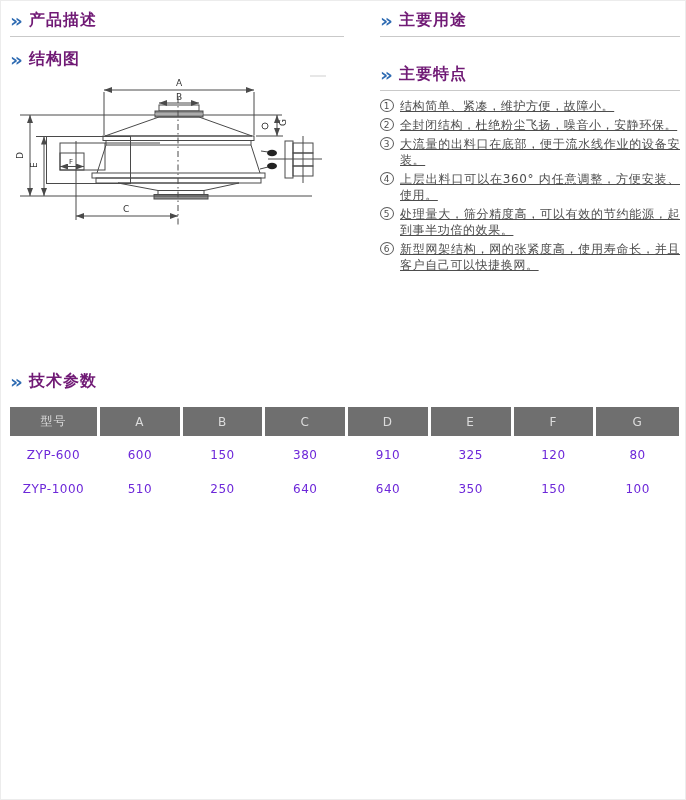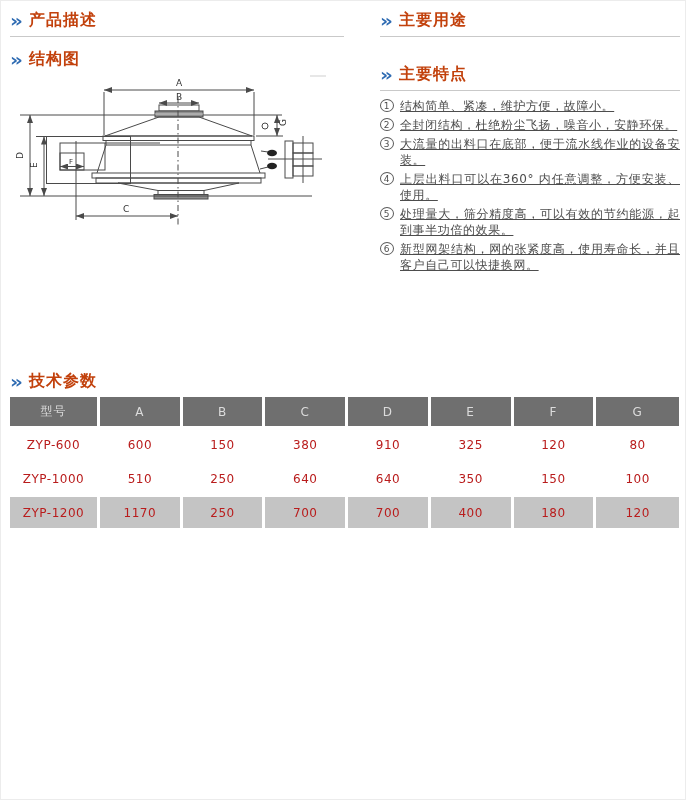--- a/index.html
+++ b/index.html
@@ -11,21 +11,21 @@
   }
   .col { position:absolute; top:9px; }
   .col.left  { left:9px;  width:334px; }
   .col.right { left:379px; width:300px; }
 
   .sec-head { display:flex; align-items:center; }
   .chev {
     color:#2e6bb2; font-weight:bold; font-size:20px; line-height:16px;
     letter-spacing:-2px; margin-right:8px; transform:scaleY(.85);
   }
-  .sec-title { color:#c2410c; font-weight:bold; font-size:16px; letter-spacing:1px; margin:0; }
+  .sec-title { color:#701a75; font-weight:bold; font-size:16px; letter-spacing:1px; margin:0; }
   .rule { border-top:1px solid #c9c9c9; margin-top:5px; }
 
   .body-text {
     margin:7px 0 0 0; font-size:12px; line-height:16px; letter-spacing:1px;
     text-align:justify; color:#4d4d4d;
   }
 
   .features { margin-top:7px; }
   .feat { display:flex; font-size:12px; line-height:16px; letter-spacing:.6px;
           color:#4d4d4d; margin-bottom:3px; text-align:justify; }
@@ -34,28 +34,28 @@
     border-radius:50%; font-size:9px; line-height:13px; text-align:center;
     box-sizing:border-box; color:#4d4d4d;
   }
   .feat .tx { flex:1;text-decoration:underline; }
 
   .structure-sec { margin-top:12px; }
   .diagram { display:block; margin-top:3px; }
 
   .params-area { position:absolute; left:9px; top:370px; width:669px; }
   table.params { border-collapse:separate; border-spacing:0; width:669px;
-                 table-layout:fixed; margin-top:5px; }
+                 table-layout:fixed; margin-top:15px; }
   table.params th {
     background:#6f6f6f; color:#dcdcdc; font-weight:normal; font-size:12px;
     height:27px; border-right:3px solid #fff; border-bottom:3px solid #fff;
     letter-spacing:1px; text-align:center;
   }
   table.params td {
-    font-size:12px; color:#b91c1c; height:29px;
+    font-size:12px; color:#6d28d9; height:29px;
     border-right:3px solid #fff; border-bottom:3px solid #fff;
     text-align:center; letter-spacing:.5px;
   }
   table.params th:last-child, table.params td:last-child { border-right:none; }
   tr.row-white td { background:#ffffff; }
   tr.row-gray  td { background:#c4c4c4; }
 </style>
 </head>
 <body>
 
@@ -251,27 +251,17 @@
         <tr class="row-white">
           <td>ZYP-1000</td>
           <td>510</td>
           <td>250</td>
           <td>640</td>
           <td>640</td>
           <td>350</td>
           <td>150</td>
           <td>100</td>
         </tr>
-        <tr class="row-gray">
-          <td>ZYP-1200</td>
-          <td>1170</td>
-          <td>250</td>
-          <td>700</td>
-          <td>700</td>
-          <td>400</td>
-          <td>180</td>
-          <td>120</td>
-        </tr>
       </tbody>
     </table>
   </div>
 
 </div>
 
 </body></html>

